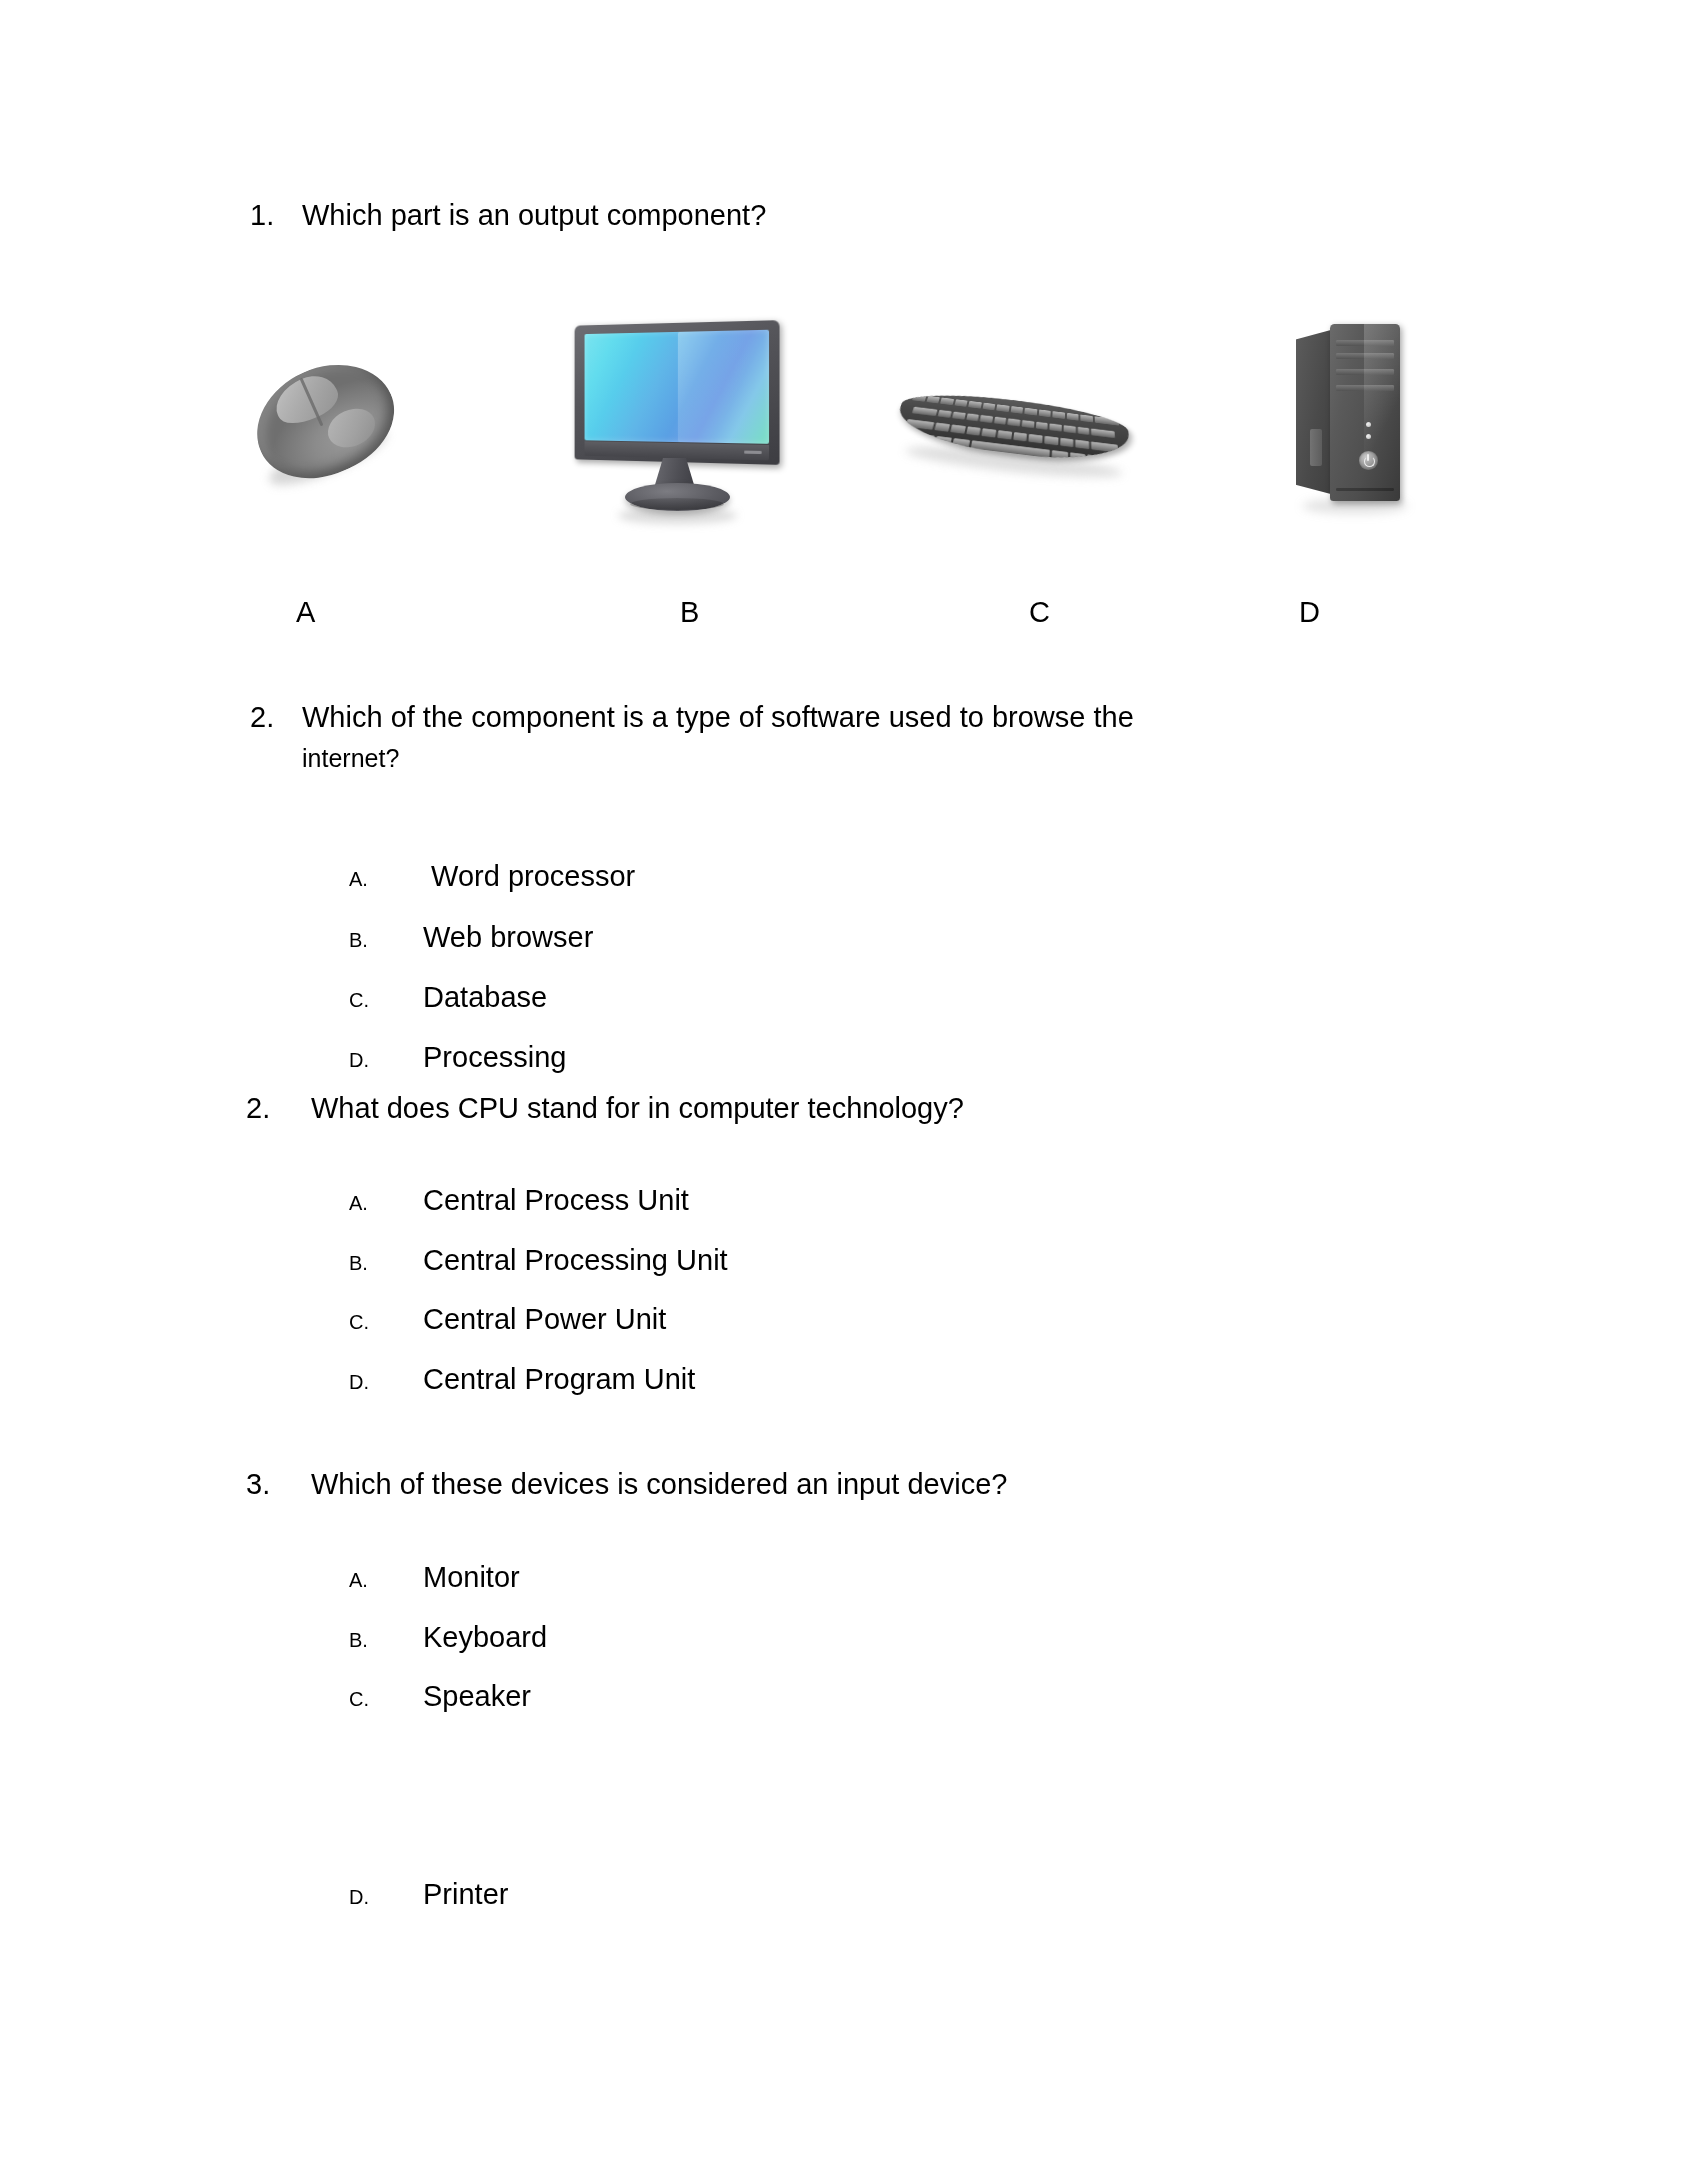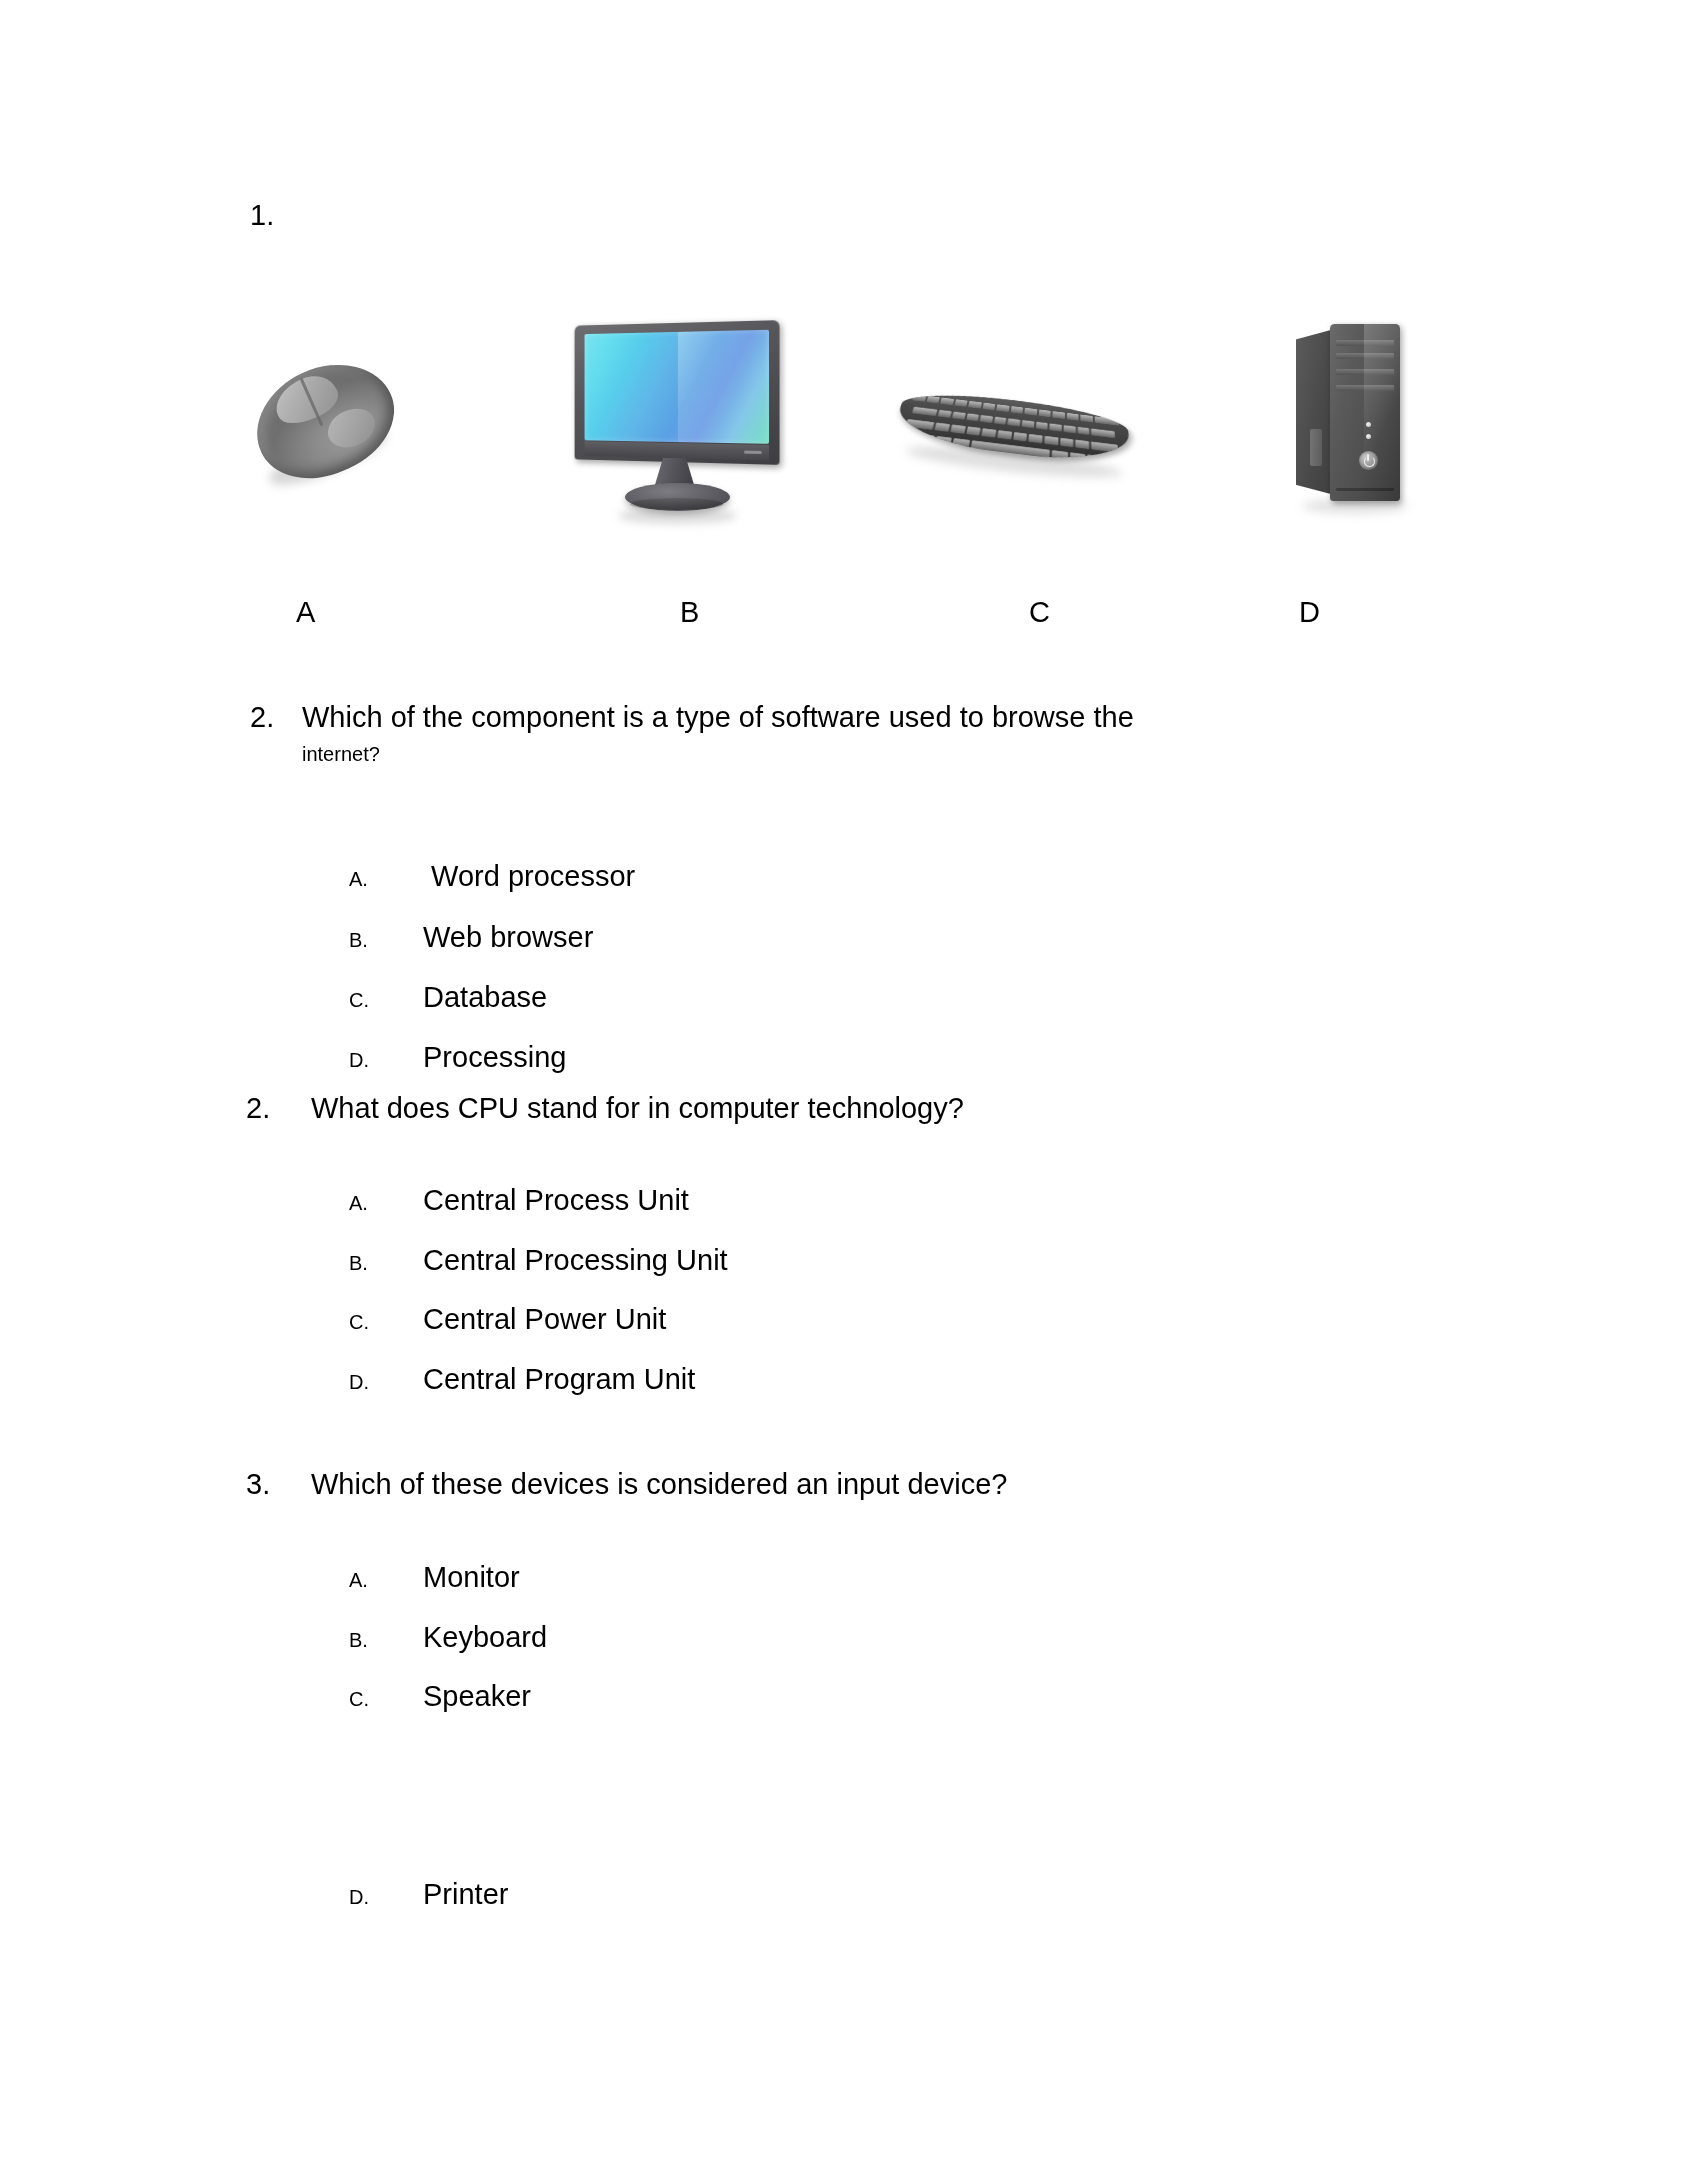--- a/index.html
+++ b/index.html
@@ -30,21 +30,21 @@
     white-space: pre;
   }
   .qnum {
     display: inline-block;
     text-align: left;
   }
   .qtext { display: inline-block; }
 
   .q-continued {
     position: absolute;
-    font-size: 20px;
+    font-size: 25px;
     line-height: 1.52;
     white-space: pre;
   }
 
   .opt-row {
     position: absolute;
     display: flex;
     align-items: baseline;
     white-space: pre;
   }
@@ -348,20 +348,21 @@
     filter: blur(4.6px);
   }
 </style>
 </head>
 <body>
 
 <div class="page">
 
   <div class="qnum-row" style="left:250px; top:193px;">
     <span class="qnum" style="width:52px;">1.</span>
+    <span class="qtext">Which part is an output component?</span>
   </div>
 
   <div class="figure-row">
 
     <div class="fig mouse-wrap" style="top:45px;">
       <div class="mouse-shadow"></div>
       <div class="mouse-body"></div>
       <div class="mouse-btn-l"></div>
       <div class="mouse-btn-r"></div>
       <div class="mouse-seam"></div>

